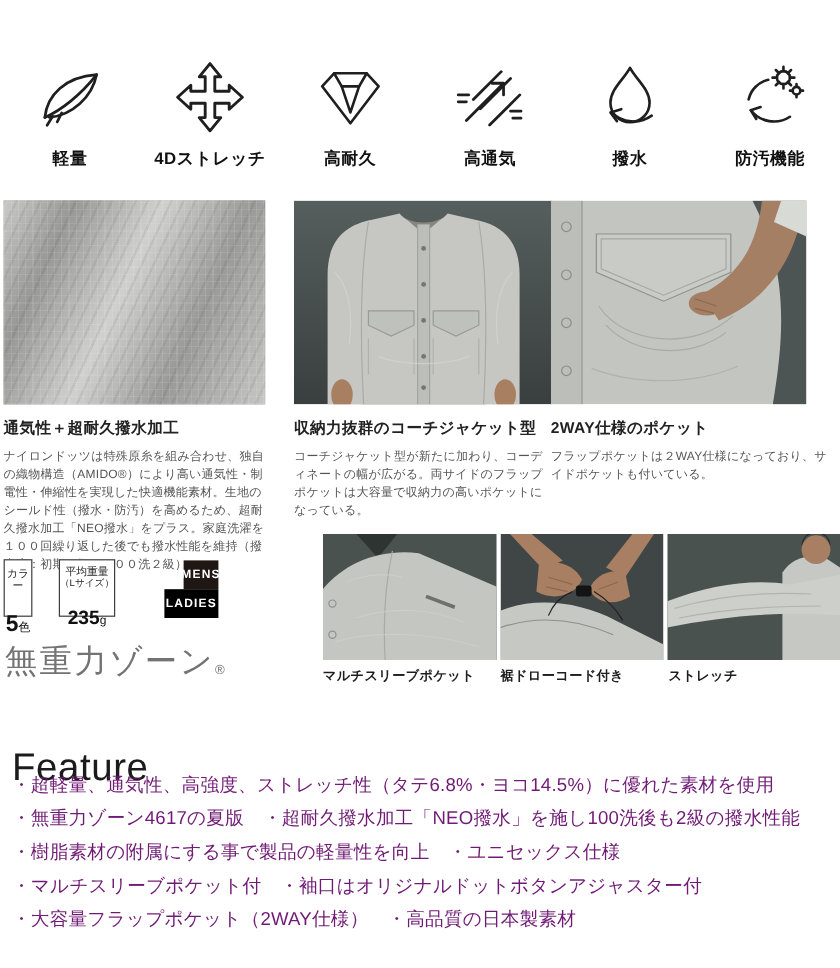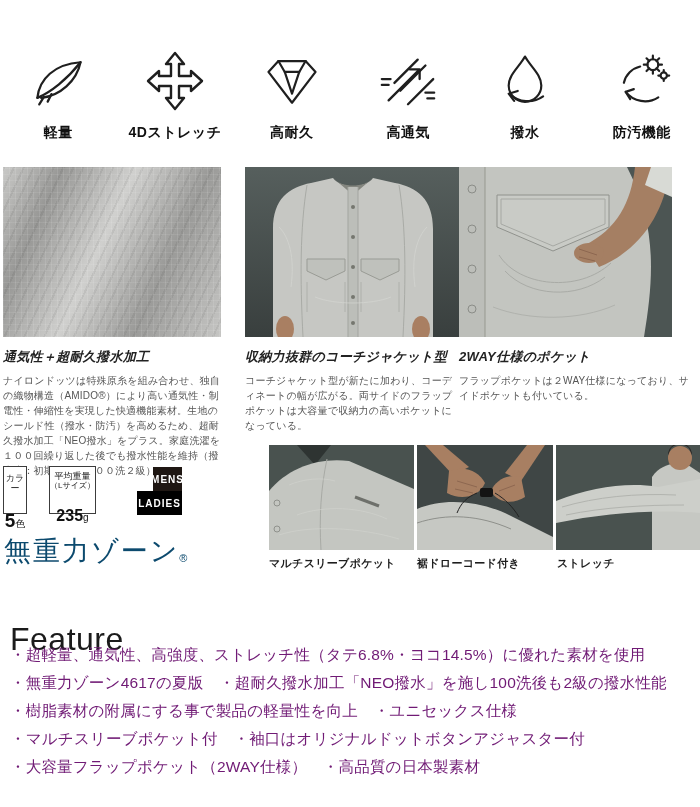--- a/index.html
+++ b/index.html
@@ -19,40 +19,40 @@
   .c2{left:245px;width:215px;}
   .c3{left:459px;width:231px;}
   .photo{width:100%;height:170px;overflow:hidden;}
   .photo svg{display:block;}
   .p1{background-color:#b3b3b1;
       background-image:
         repeating-linear-gradient(90deg, rgba(255,255,255,0.10) 0 1px, transparent 1px 6px),
         repeating-linear-gradient(0deg, rgba(255,255,255,0.08) 0 1px, transparent 1px 6px),
         repeating-linear-gradient(115deg, rgba(0,0,0,0.06) 0 2px, transparent 2px 9px),
         linear-gradient(115deg,#c9c9c7 0%,#989896 20%,#d0d0ce 45%,#9a9a98 70%,#c6c6c4 100%);}
-  .sec-title{margin:11px 0 0 0;font-size:13px;font-weight:700;color:#222;letter-spacing:0.3px;font-style:italic;}
+  .sec-title{margin:11px 0 0 0;font-size:13px;font-weight:700;color:#222;letter-spacing:0.3px;}
   .sec-body{margin:7px 0 0 0;font-size:10px;line-height:1.5;color:#555;letter-spacing:0.2px;}
 
   
   .spec-box{position:absolute;border:1px solid #3c3c3c;background:#fff;text-align:center;box-sizing:border-box;}
   .box-color{left:3px;top:466px;width:24px;height:48px;padding-top:7px;}
   .box-weight{left:49px;top:466px;width:47px;height:48px;padding-top:5px;}
   .spec-label{font-size:9px;color:#222;line-height:1.1;}
   .spec-sub{font-size:8px;color:#222;line-height:1.1;}
   .spec-value{margin-top:17px;line-height:1;}
   .spec-value .big{font-size:19px;font-weight:700;color:#111;}
   .spec-value .small{font-size:10px;color:#111;}
   .gender-badges{position:absolute;left:137px;top:467px;width:45px;}
   .badge-mens,.badge-ladies{height:24px;display:flex;align-items:center;justify-content:center;
       color:#fff;font-size:10px;font-weight:700;letter-spacing:1px;}
   .badge-mens{background:#1f1713;margin-left:16px;}
   .badge-ladies{background:#000000;}
 
   
-  .brand-logo{position:absolute;left:4px;top:533px;font-size:27px;font-weight:300;color:#0c4a6e;
+  .brand-logo{position:absolute;left:4px;top:533px;font-size:27px;font-weight:300;color:#737373;
       letter-spacing:2px;white-space:nowrap;}
   .brand-logo .reg{font-size:11px;letter-spacing:0;vertical-align:-2px;}
 
   
   .dphoto{position:absolute;top:445px;height:105px;overflow:hidden;}
   .d1{left:269px;width:145px;}
   .d2{left:417px;width:136px;}
   .d3{left:556px;width:144px;}
   .dcap{position:absolute;top:556px;font-size:11px;font-weight:700;color:#1e1e1e;letter-spacing:0.3px;}
   .cap1{left:269px;} .cap2{left:417px;} .cap3{left:557px;text-align:center;}

